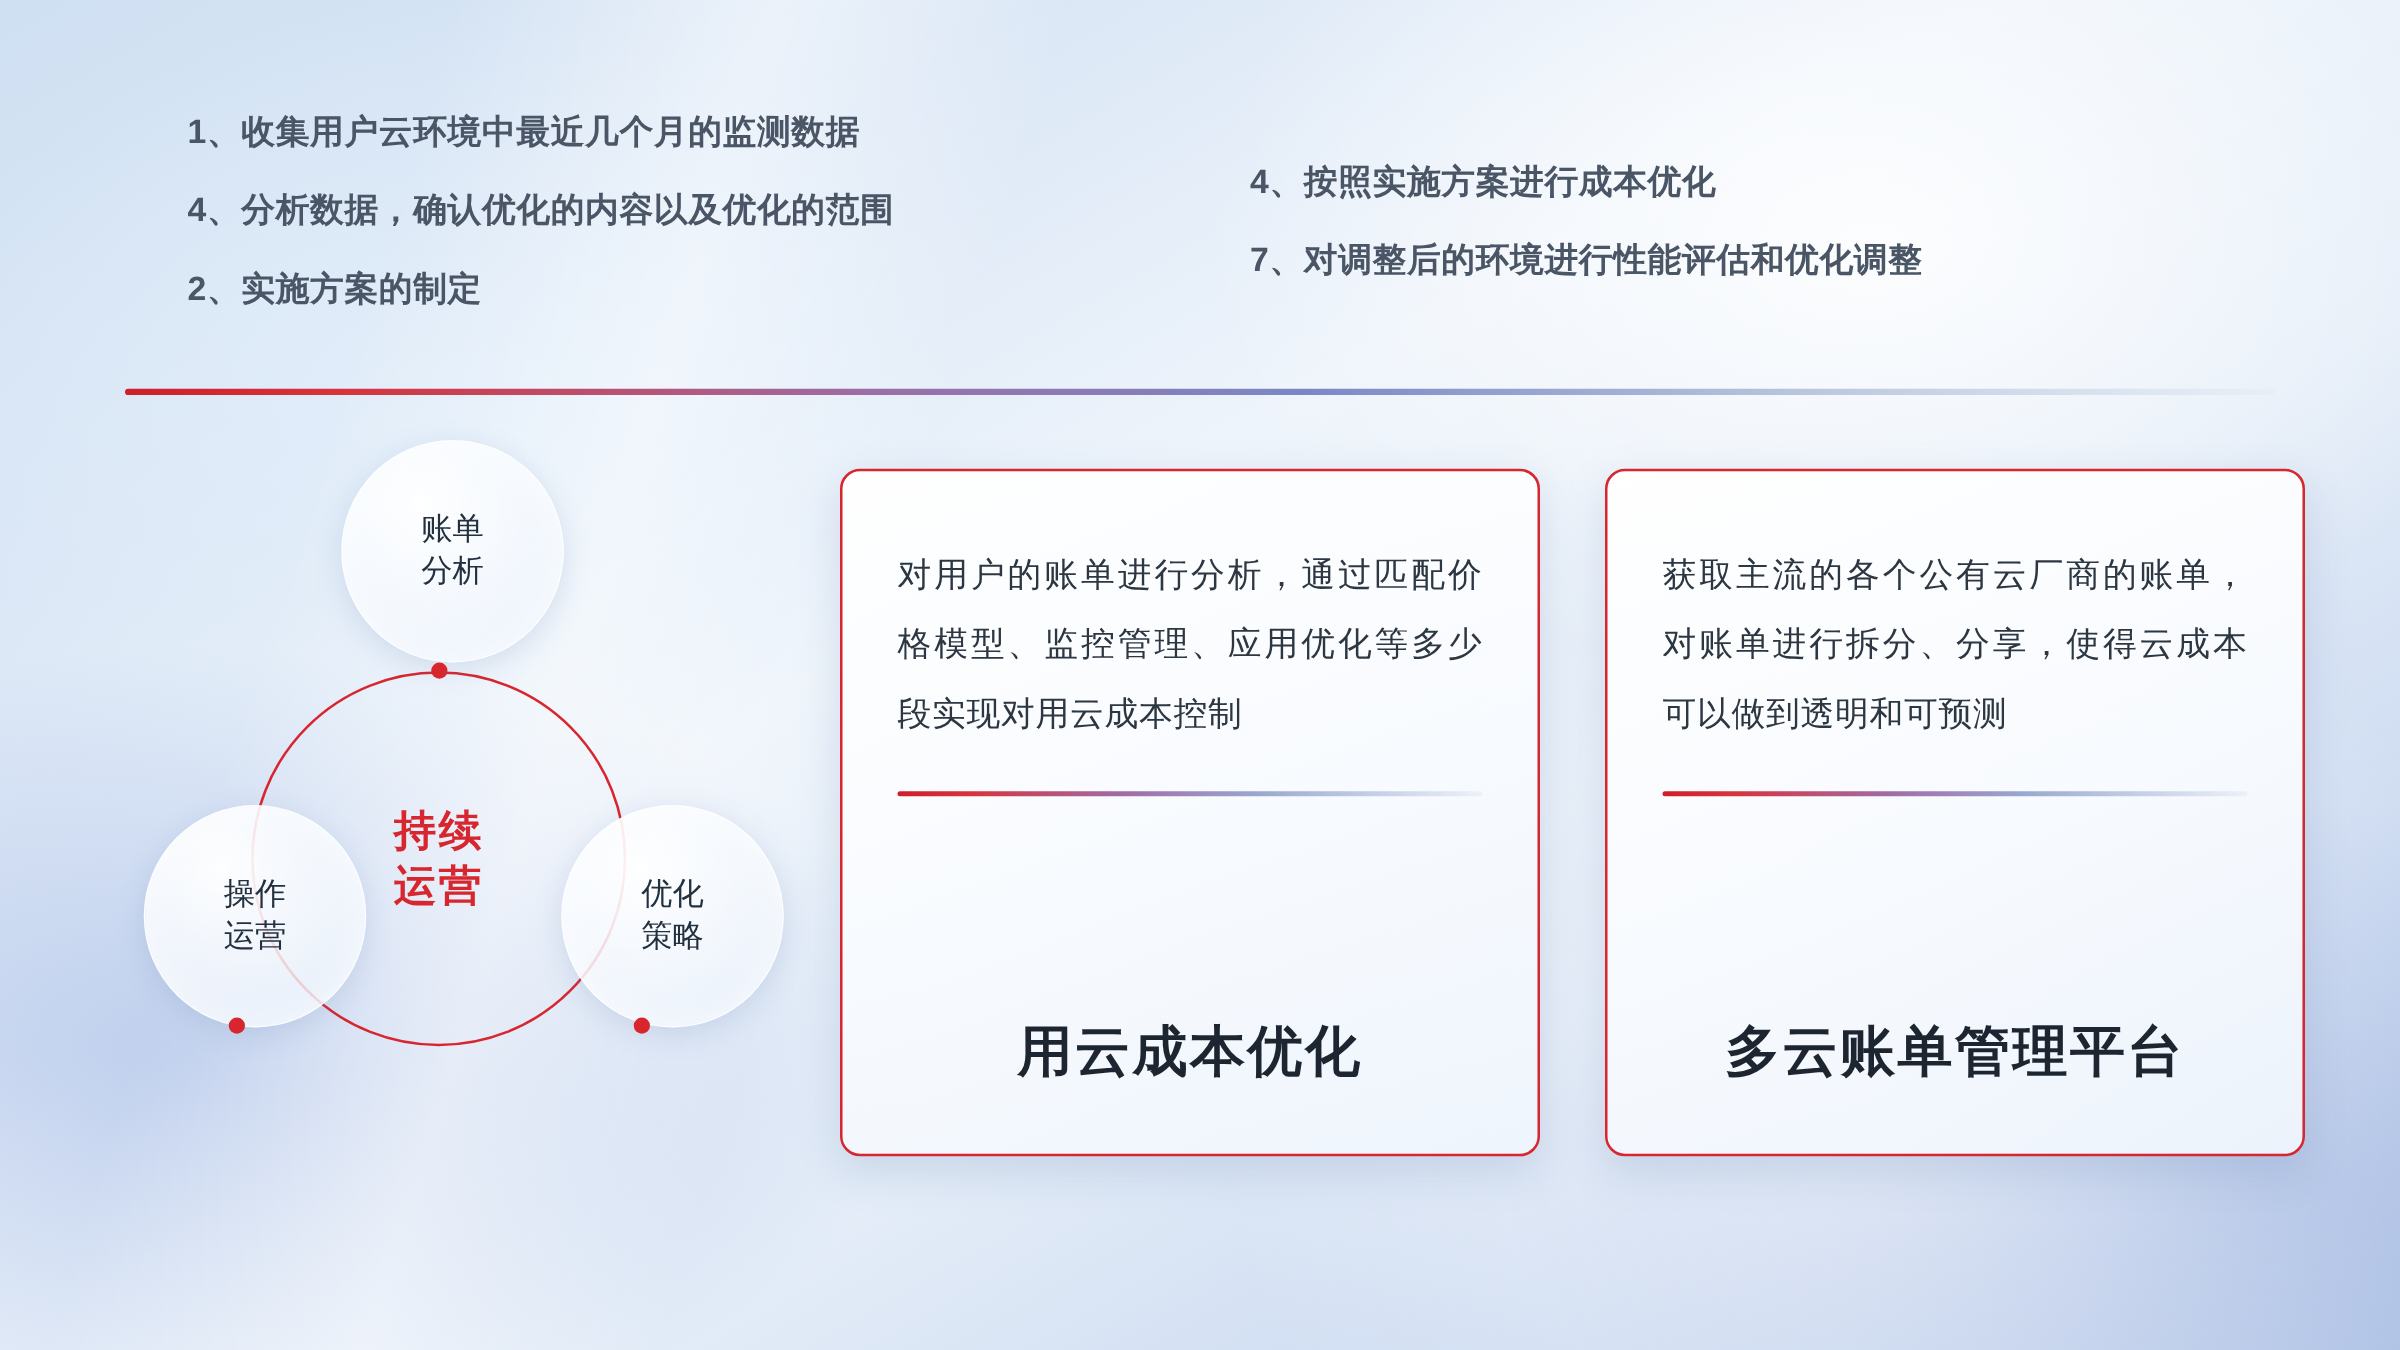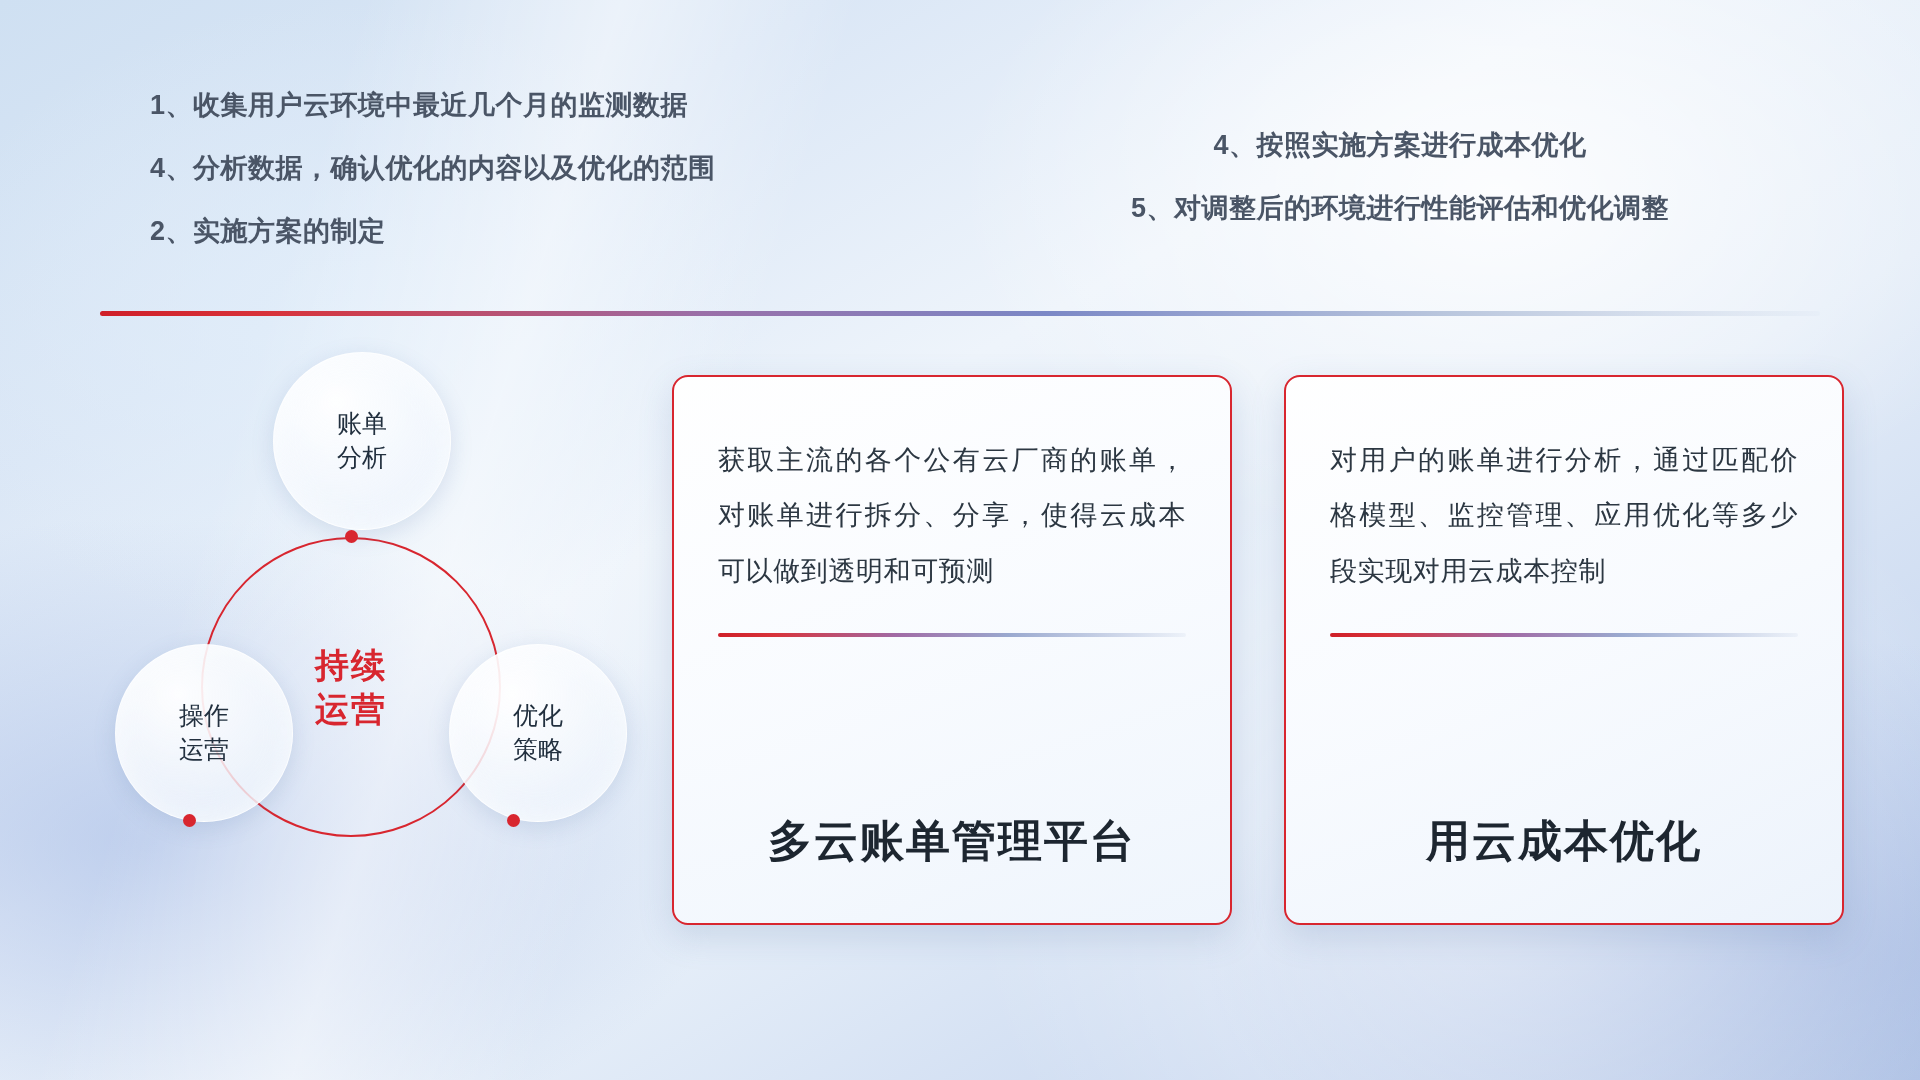--- a/index.html
+++ b/index.html
@@ -54,21 +54,21 @@
     width: 1650px;
     display: flex;
     gap: 0;
     z-index: 3;
   }
   .steps-col {
     display: flex;
     flex-direction: column;
   }
   .steps-col.left { width: 850px; }
-  .steps-col.right { width: 800px; padding-top: 40px; text-align: center; }
+  .steps-col.right { width: 800px; padding-top: 40px; }
 
   .step-line {
     font-size: 27px;
     color: #4a5566;
     line-height: 1.0;
     margin-bottom: 36px;
     letter-spacing: 0.5px;
     white-space: nowrap;
     font-weight: bold;
   }
@@ -201,21 +201,21 @@
 <div id="slide">
 
   <div class="steps">
     <div class="steps-col left">
       <div class="step-line">1、收集用户云环境中最近几个月的监测数据</div>
       <div class="step-line">4、分析数据，确认优化的内容以及优化的范围</div>
       <div class="step-line">2、实施方案的制定</div>
     </div>
     <div class="steps-col right">
       <div class="step-line">4、按照实施方案进行成本优化</div>
-      <div class="step-line">5、对调整后的环境进行性能评估和优化调整</div>
+      <div class="step-line">7、对调整后的环境进行性能评估和优化调整</div>
     </div>
   </div>
 
   <div class="divider"></div>
 
   <div class="venn">
     <div class="ring"></div>
 
     <div class="circle c-top">
       <span>
@@ -243,25 +243,25 @@
       <div>运营</div>
     </div>
 
     <div class="dot d-top"></div>
     <div class="dot d-left"></div>
     <div class="dot d-right"></div>
   </div>
 
   <div class="cards">
     <div class="card">
+      <div class="card-body">对用户的账单进行分析，通过匹配价格模型、监控管理、应用优化等多少段实现对用云成本控制</div>
+      <div class="card-rule"></div>
+      <div class="card-title">用云成本优化</div>
+    </div>
+
+    <div class="card">
       <div class="card-body">获取主流的各个公有云厂商的账单，对账单进行拆分、分享，使得云成本可以做到透明和可预测</div>
       <div class="card-rule"></div>
       <div class="card-title">多云账单管理平台</div>
     </div>
-
-    <div class="card">
-      <div class="card-body">对用户的账单进行分析，通过匹配价格模型、监控管理、应用优化等多少段实现对用云成本控制</div>
-      <div class="card-rule"></div>
-      <div class="card-title">用云成本优化</div>
-    </div>
   </div>
 
 </div>
 
 </body></html>

